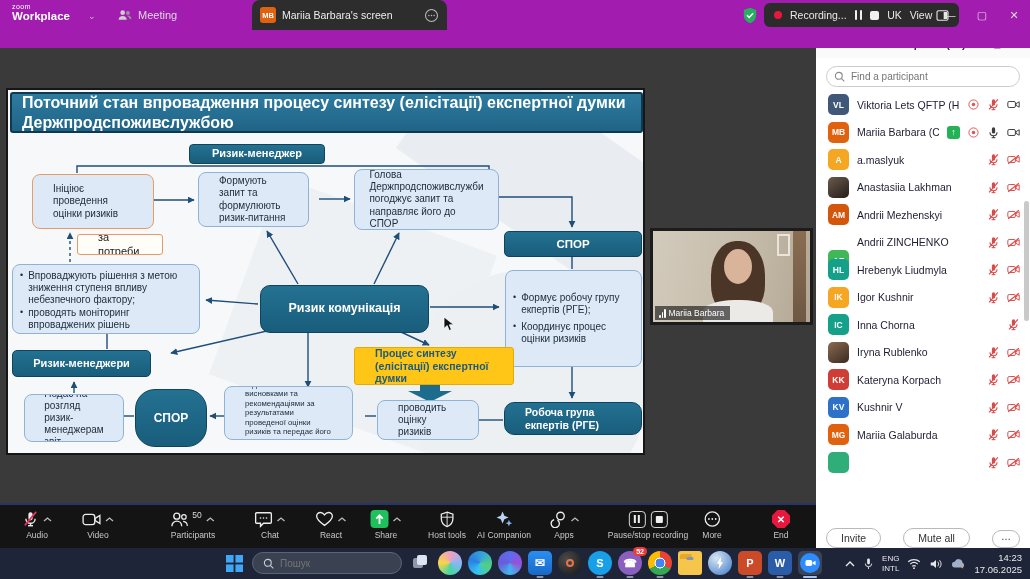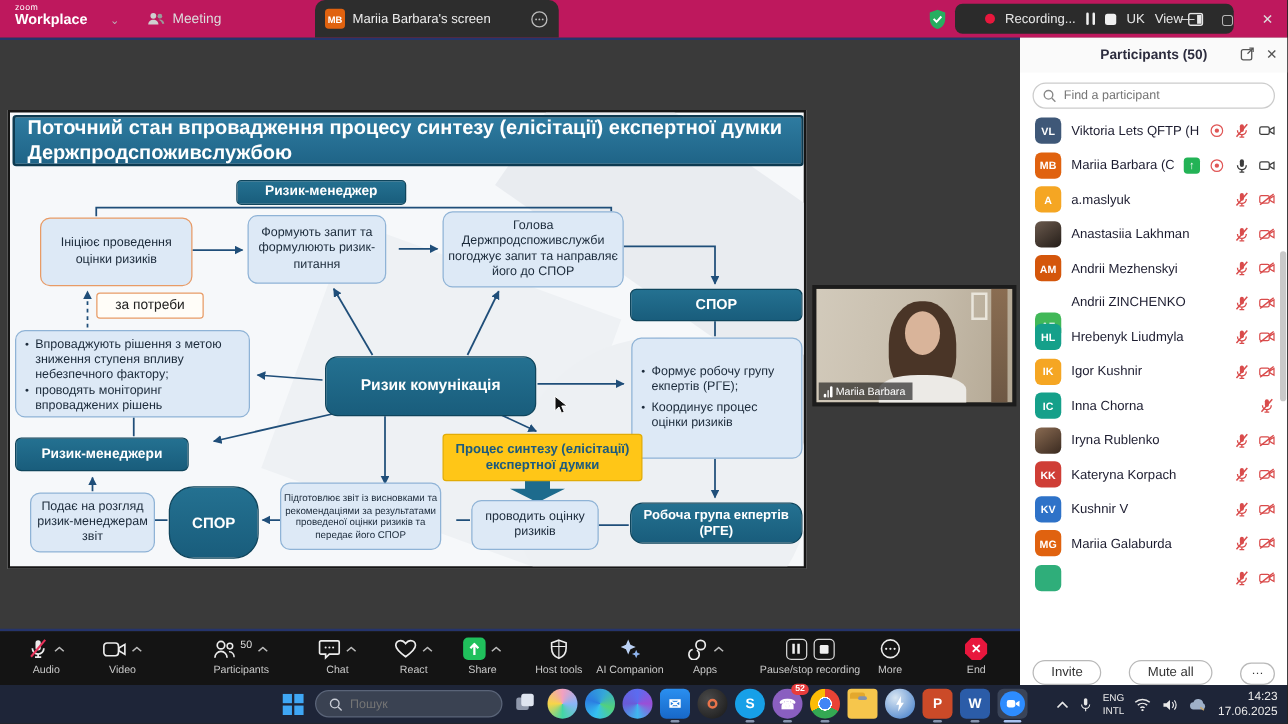--- a/index.html
+++ b/index.html
@@ -1,48 +1,48 @@
 <!DOCTYPE html>
 <html><head>
 <meta charset="utf-8">
 <style>
   * { box-sizing: border-box; margin: 0; padding: 0; }
   html,body { width:1030px; height:579px; overflow:hidden; }
   body { font-family:"Liberation Sans", sans-serif; background:#000; }
   #screen { position:relative; width:1030px; height:579px; background:#3a3a3a; overflow:hidden; }
 
   
-  #titlebar { position:absolute; left:0; top:0; width:1030px; height:30px; background:#be185d; z-index:40; }
+  #titlebar { position:absolute; left:0; top:0; width:1030px; height:48px; background:#a21caf; z-index:40; }
   .brand { position:absolute; left:12px; top:3px; color:#fff; line-height:1; }
   .brand .b1 { font-size:7px; letter-spacing:.4px; }
   .brand .b2 { font-size:11.5px; font-weight:bold; margin-top:1px; }
   .tb-chev { position:absolute; left:88px; top:11px; color:#bbb; font-size:9px; }
   .meeting-tab { position:absolute; left:118px; top:0; height:30px; display:flex; align-items:center; gap:6px; color:#ddd; font-size:11px; }
   .ptab { position:absolute; left:252px; top:0; width:195px; height:30px; background:#2d2d2d; border-radius:8px 8px 0 0; display:flex; align-items:center; gap:6px; padding:0 8px; }
   .ptab .mini-av { width:16px; height:16px; border-radius:3px; background:#e0620f; color:#fff; font-size:7.5px; font-weight:bold; display:flex; align-items:center; justify-content:center; }
   .ptab .tab-label { color:#eee; font-size:10.5px; flex:1; white-space:nowrap; overflow:hidden; }
-  .rec-pill { position:absolute; left:764px; top:3px; height:24px; background:#2b2b2b; border-radius:6px; display:flex; align-items:center; gap:8px; padding:0 24px; }
+  .rec-pill { position:absolute; left:764px; top:3px; height:24px; background:#2b2b2b; border-radius:6px; display:flex; align-items:center; gap:8px; padding:0 10px; }
   .rec-dot { width:8px; height:8px; border-radius:50%; background:#e8173d; }
   .rec-text { color:#e8e8e8; font-size:10.5px; }
   .pausebars { display:flex; gap:2.5px; }
   .pausebars i { width:2.5px; height:10px; background:#f0f0f0; border-radius:1px; }
   .stopsq { width:9px; height:9px; background:#f0f0f0; border-radius:2px; }
   .uk-btn, .view-btn { color:#e8e8e8; font-size:10.5px; display:flex; align-items:center; gap:4px; }
   .shield-ic { position:absolute; left:742px; top:7px; }
   .win-ctrls { position:absolute; right:0; top:0; height:30px; display:flex; }
   .win-ctrls > div { width:32px; height:30px; display:flex; align-items:center; justify-content:center; color:#ddd; font-size:11px; }
 
   
   #main { position:absolute; left:0; top:30px; width:816px; height:475px; background:#3a3a3a; border-top:2px solid #25346b; border-bottom:2px solid #25346b; z-index:10; }
 
   
   #slide { position:absolute; left:6px; top:56px; width:639px; height:367px; background:#f6f8fa; border:2px solid #161616; overflow:hidden; }
   #slide svg.arrows { position:absolute; left:0; top:0; }
   .slide-title { position:absolute; left:2px; top:2px; width:633px; height:41px; background:linear-gradient(#2e7ba0,#1f6487); border:2px solid #0d3a50; border-radius:3px; color:#fff; font-weight:bold; font-size:16px; line-height:1.2; padding:3px 10px; display:flex; align-items:center; }
-  .sbox { position:absolute; display:flex; align-items:center; justify-content:center; text-align:center; font-size:10px; color:#1b2a3a; background:#dde9f6; border:1px solid #8fb3d6; border-radius:8px; padding:2px 2px; line-height:1.22; overflow:hidden; }
+  .sbox { position:absolute; display:flex; align-items:center; justify-content:center; text-align:left; font-size:10px; color:#1b2a3a; background:#dde9f6; border:1px solid #8fb3d6; border-radius:8px; padding:2px 20px; line-height:1.22; overflow:hidden; }
   .teal { background:linear-gradient(#247191,#195d7c); color:#fff; font-weight:bold; border:1px solid #0f455c; }
   .ob { border:1.5px solid #e89b66; }
   .bullets { align-items:flex-start; justify-content:flex-start; text-align:left; flex-direction:column; padding:5px 7px; }
   .bline { display:flex; gap:5px; }
   .bdot { font-size:9px; }
   .yellow { background:#ffc617; border:1px solid #e2ac05; color:#1c5a7e; font-weight:bold; font-size:10.5px; border-radius:3px; }
   .zapotreby { background:#fffdf8; border:1.5px solid #e89b66; color:#222; font-size:11px; border-radius:3px; }
 
   
   #vthumb { position:absolute; left:650px; top:196px; width:163px; height:97px; background:#23201d; border:3px solid #1c1c1c; overflow:hidden; }

